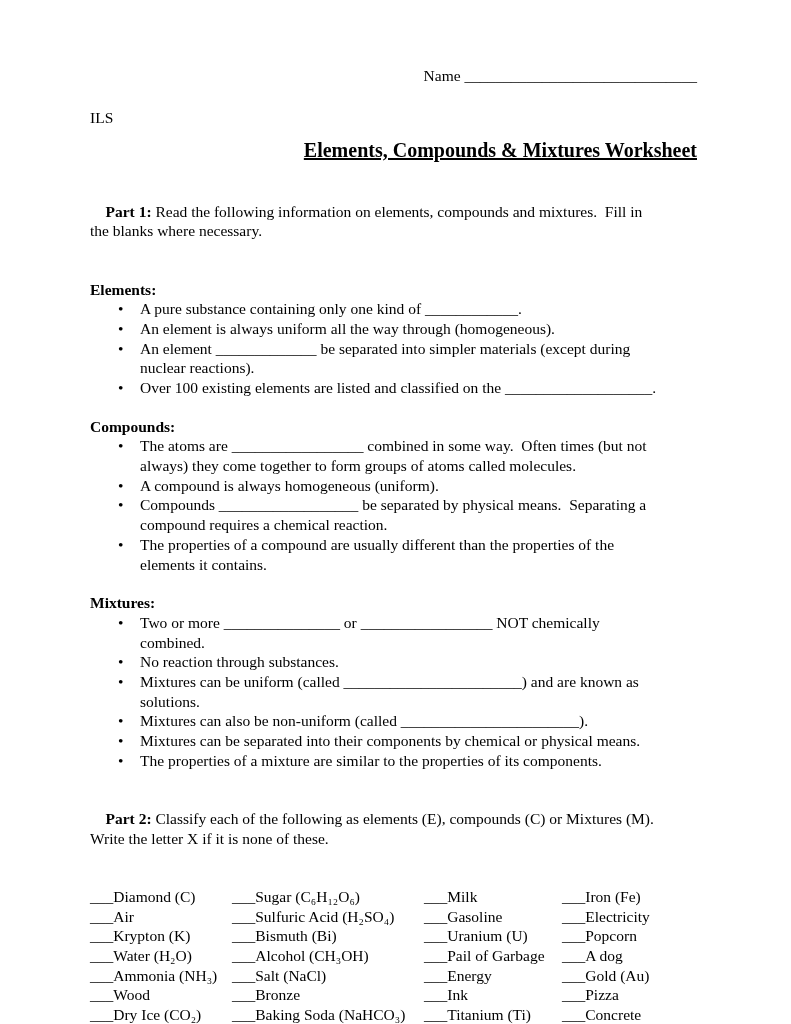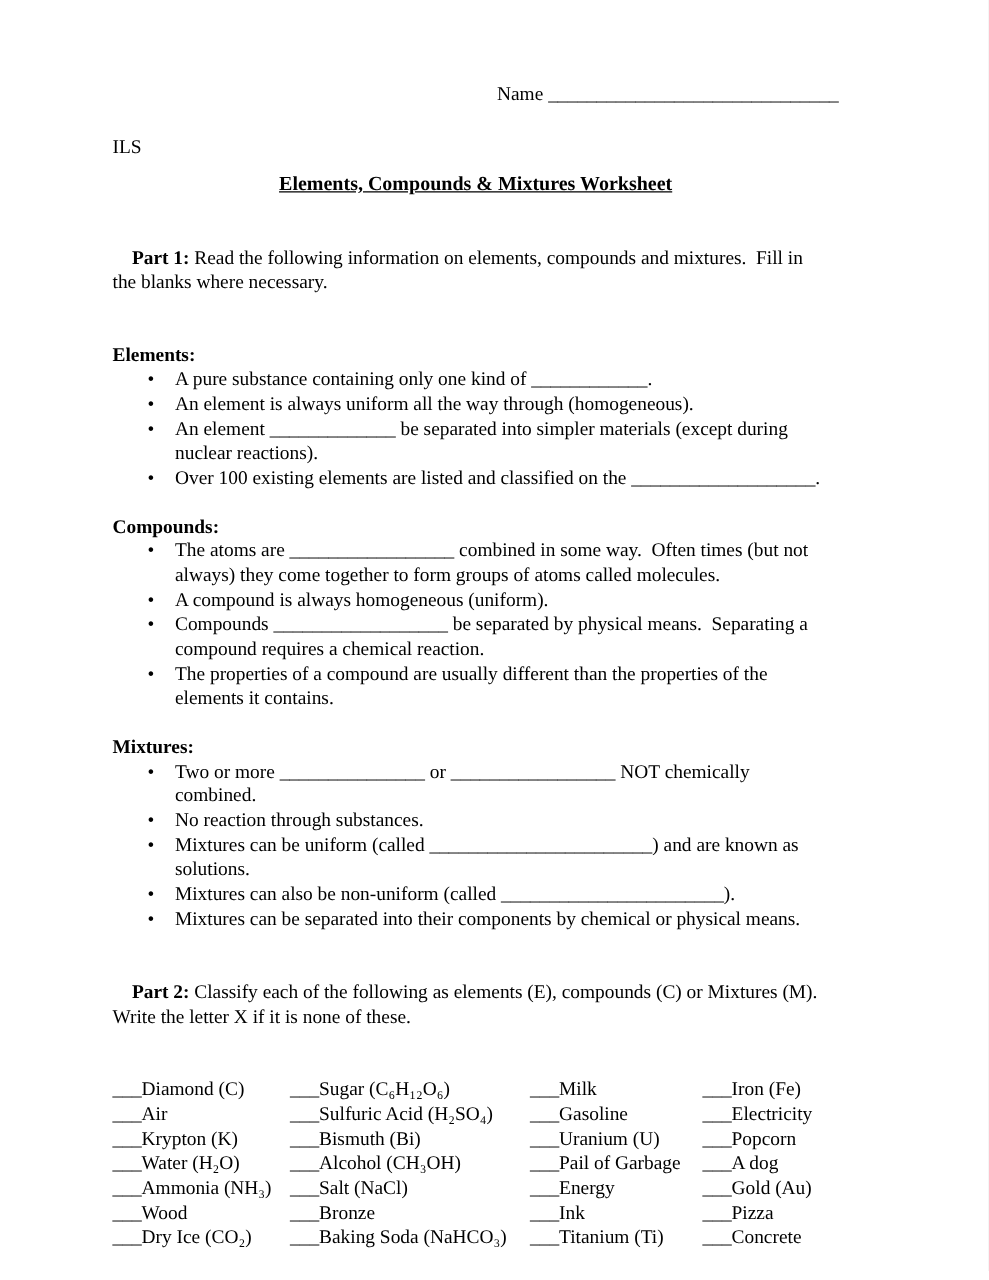--- a/index.html
+++ b/index.html
@@ -6,28 +6,28 @@
   html, body { background: #e8e8e8; }
   .page {
     width: 791px;
     height: 1024px;
     margin: 0 auto;
     background: #ffffff;
     color: #000000;
     font-family: "Liberation Serif", "DejaVu Serif", serif;
     font-size: 15.5px;
     line-height: 1.27;
-    padding: 46px 120px 40px 90px;
+    padding: 46px 94px 40px 90px;
     overflow: hidden;
   }
   .name-row { text-align: right; white-space: pre; }
   .course { margin-top: 3px; }
   .title {
-    text-align: center;
-    font-size: 16px;
+    text-align: right;
+    font-size: 20px;
     font-weight: bold;
     text-decoration: underline;
     margin-top: 10px;
   }
   .para { margin-top: 19px; white-space: pre-wrap; }
   .para .lead { font-weight: bold; }
   .section { margin-top: 19px; }
   .heading { font-weight: bold; }
   ul.bullets { list-style: none; }
   li.bullet-item { display: flex; justify-content: flex-end; }
@@ -125,20 +125,24 @@
 solutions.</span>
         </li>
       <li class="bullet-item">
           <span class="bullet"></span>
           <span class="btext">Mixtures can also be non-uniform (called _______________________).</span>
         </li>
       <li class="bullet-item">
           <span class="bullet"></span>
           <span class="btext">Mixtures can be separated into their components by chemical or physical means.</span>
         </li>
+      <li class="bullet-item">
+          <span class="bullet"></span>
+          <span class="btext">The properties of a mixture are similar to the properties of its components.</span>
+        </li>
     </ul>
   </div>
 
   <div class="para">
     <span class="lead">Part 2:</span><span> Classify each of the following as elements (E), compounds (C) or Mixtures (M).
 Write the letter X if it is none of these.</span>
   </div>
 
   <div class="classify-grid">
     <span class="classify-item">___Diamond (C)</span>

